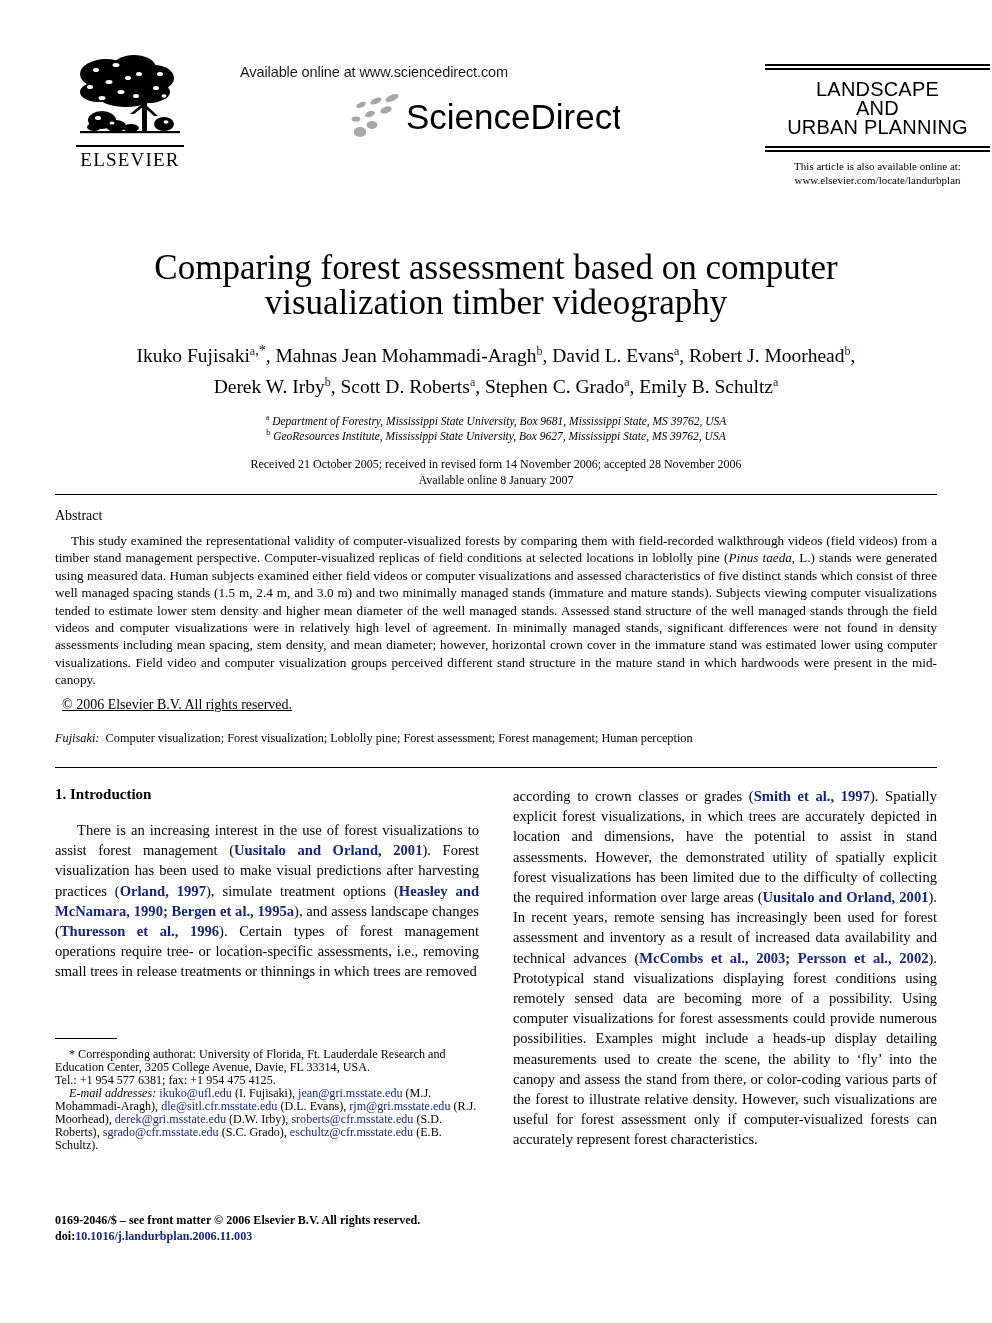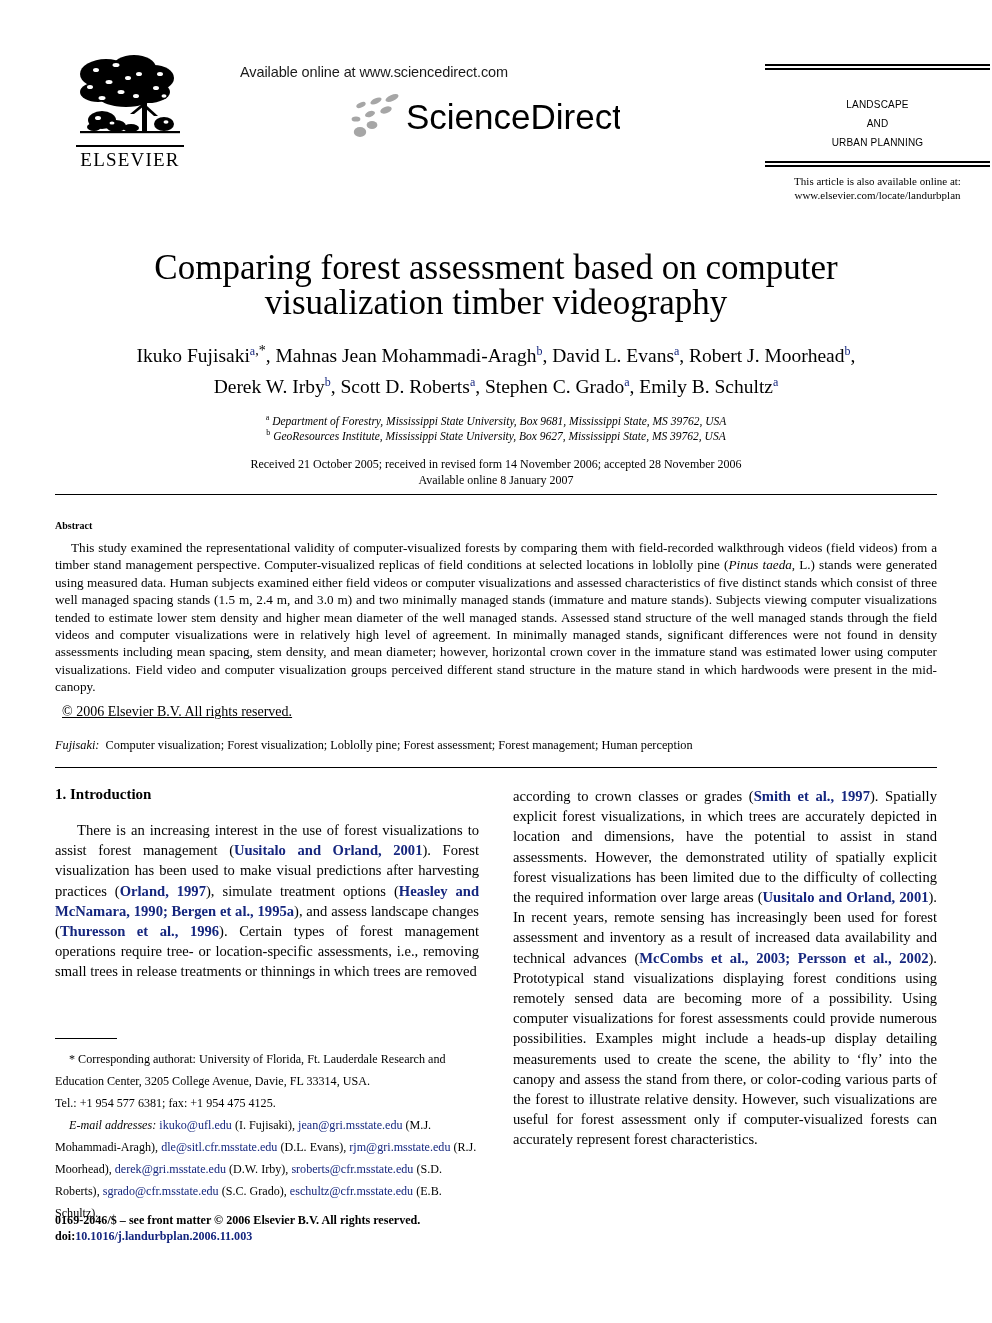--- a/index.html
+++ b/index.html
@@ -96,23 +96,23 @@
     text-align: center;
   }
   .dbl-rule {
     border-top: 2.5px solid #000;
     border-bottom: 2px solid #000;
     height: 2px;
     width: 225px;
   }
   .journal-name {
     font-family: "Liberation Sans", sans-serif;
-    font-size: 10px;
+    font-size: 20px;
     line-height: 19px;
-    padding: 25px 0 9px 0;
+    padding: 10px 0 9px 0;
     letter-spacing: 0.2px;
   }
   .also-avail {
     font-family: "Liberation Serif", serif;
     font-size: 11px;
     line-height: 14px;
     margin-top: 7px;
   }
 
   
@@ -175,23 +175,23 @@
 
   
   .abstract-block {
     position: absolute;
     left: 55px;
     top: 508px;
     width: 882px;
   }
   .abstract-heading {
     font-family: "Liberation Serif", serif;
-    font-size: 10px;
-    font-weight: bold;
-    margin: 12px 0 8px 0;
+    font-size: 14px;
+    font-weight: normal;
+    margin: 0 0 8px 0;
   }
   .abstract-text {
     font-family: "Liberation Serif", serif;
     font-size: 13.2px;
     line-height: 17.4px;
     text-align: justify;
     text-indent: 16px;
     margin: 0;
   }
   .abstract-text i { font-style: italic; }
@@ -257,21 +257,21 @@
   }
   .footnote-rule {
     width: 62px;
     height: 1px;
     background: #000;
     margin-bottom: 9px;
   }
   .footnote-text {
     font-family: "Liberation Serif", serif;
     font-size: 12.1px;
-    line-height: 22px;
+    line-height: 13px;
     margin: 0;
     text-align: left;
   }
   .footnote-text .ft-indent { padding-left: 14px; }
   .email-label { font-style: italic; }
   .mail { color: #15267e; text-decoration: none; }
 
   
   .footer {
     position: absolute;

